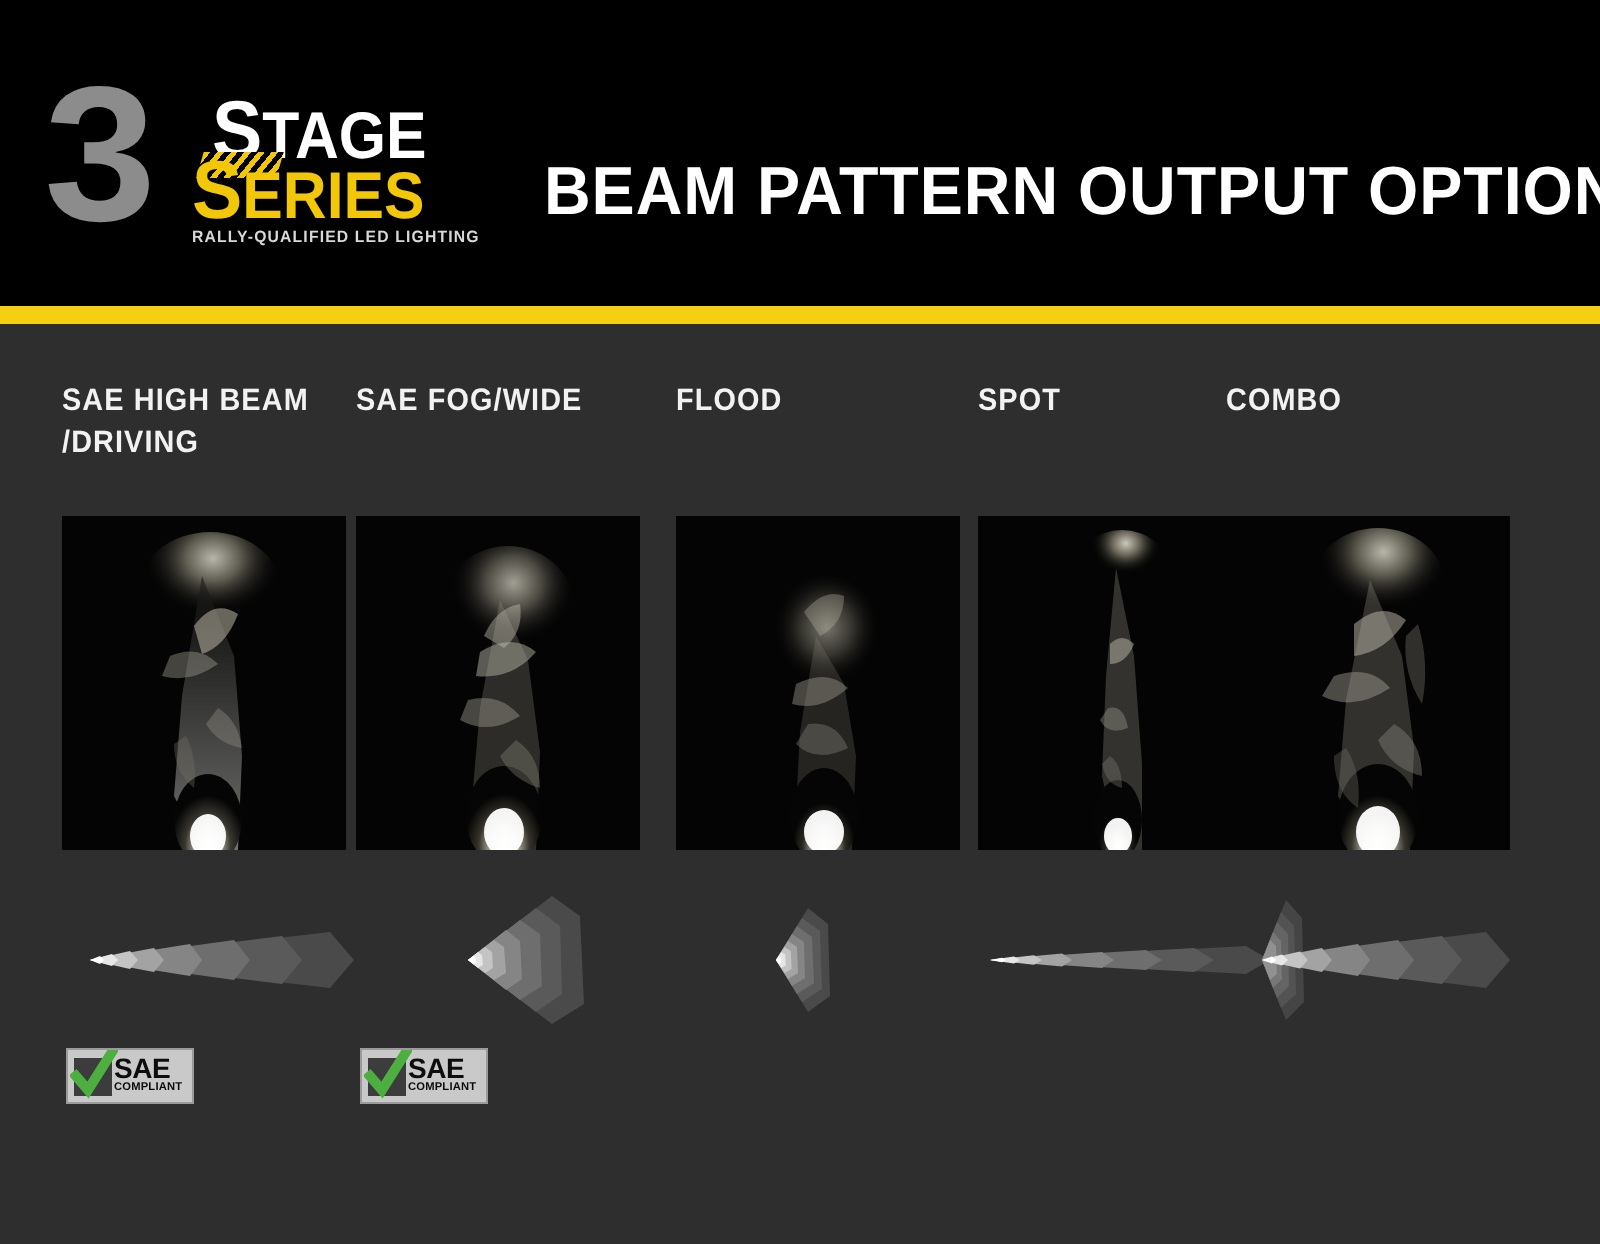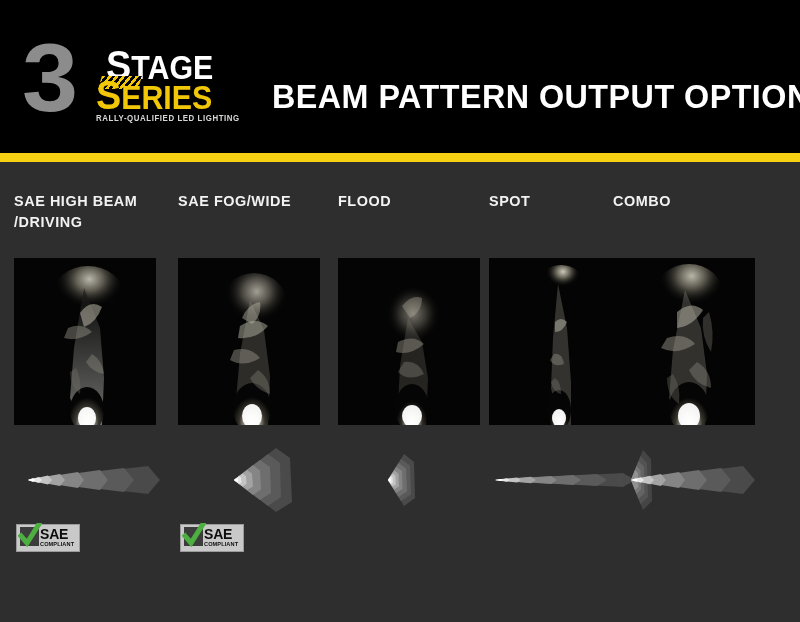--- a/index.html
+++ b/index.html
@@ -123,21 +123,21 @@
     position:absolute; left:0; top:282px;
     width:152px; height:72px;
   }
   .beam svg { display:block; overflow:visible; }
 
   .sae-badge {
     position:absolute; left:2px; top:362px;
     width:64px; height:28px;
     background:#c9c9c9;
     border:1px solid #9b9b9b;
-    display:flex; 
+    display:flex; align-items:center;
     padding:2px 3px;
   }
   .sae-badge .chk {
     width:19px; height:19px;
     background:#3c3c3c;
     position:relative;
     flex:0 0 auto;
     margin-right:1px;
   }
   .sae-badge .chk svg { position:absolute; left:-2px; top:-4px; }
@@ -172,21 +172,21 @@
       <div class="logo-stripes"></div>
       <div class="logo-series"><span class="cap">S</span><span>ERIES</span></div>
       <div class="logo-tag">RALLY-QUALIFIED LED LIGHTING</div>
     </div>
 
     <div id="header-title">BEAM PATTERN OUTPUT OPTIONS</div>
   </div>
 
   <div id="accent-bar"></div>
 
-  <div class="col" style="left:14px">
+  <div class="col" style="left:31px">
     <div class="col-label">
       <span>SAE HIGH BEAM</span><br>
       <span>/DRIVING</span>
     </div>
 
     <div class="photo">
       <svg width="142" height="167" viewBox="0 0 142 167">
         <defs>
           <radialGradient id="g1a" cx="50%" cy="78%" r="55%">
             <stop offset="0%" stop-color="#ffffff"></stop>

